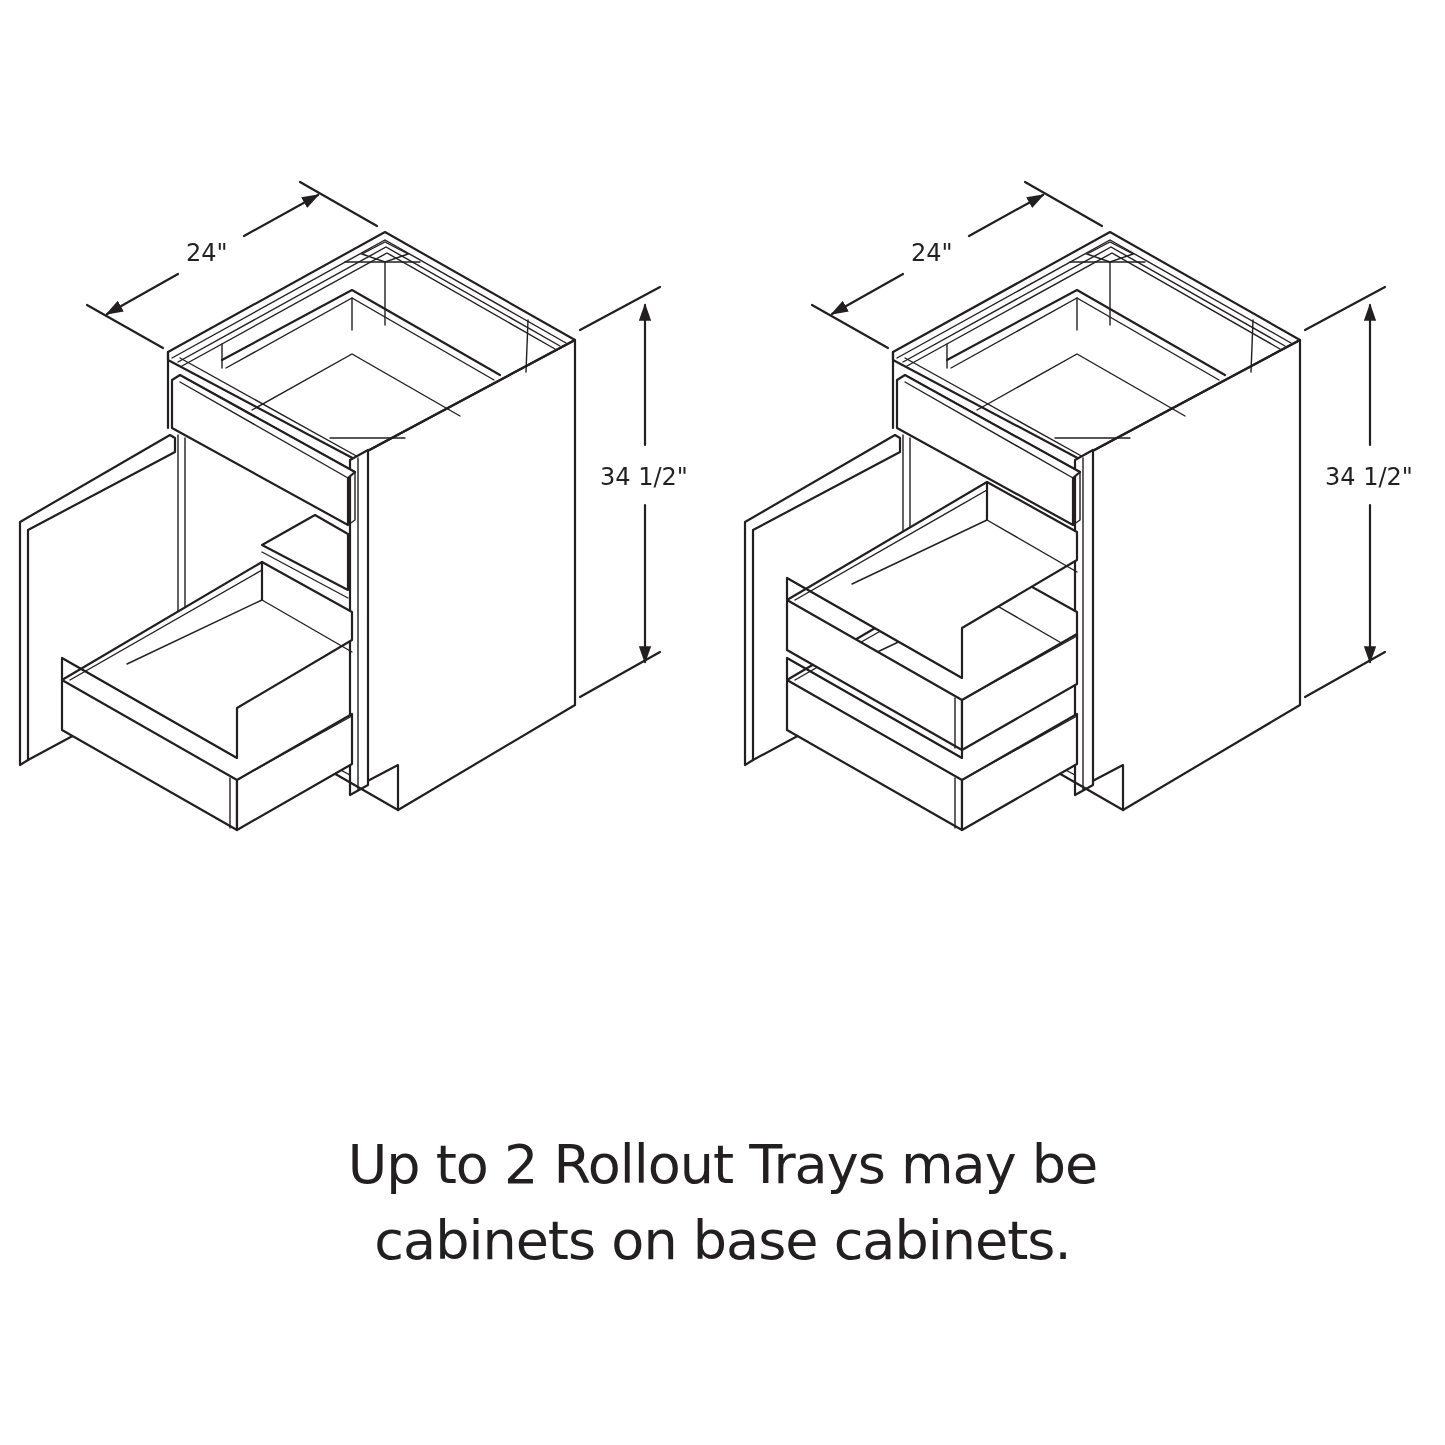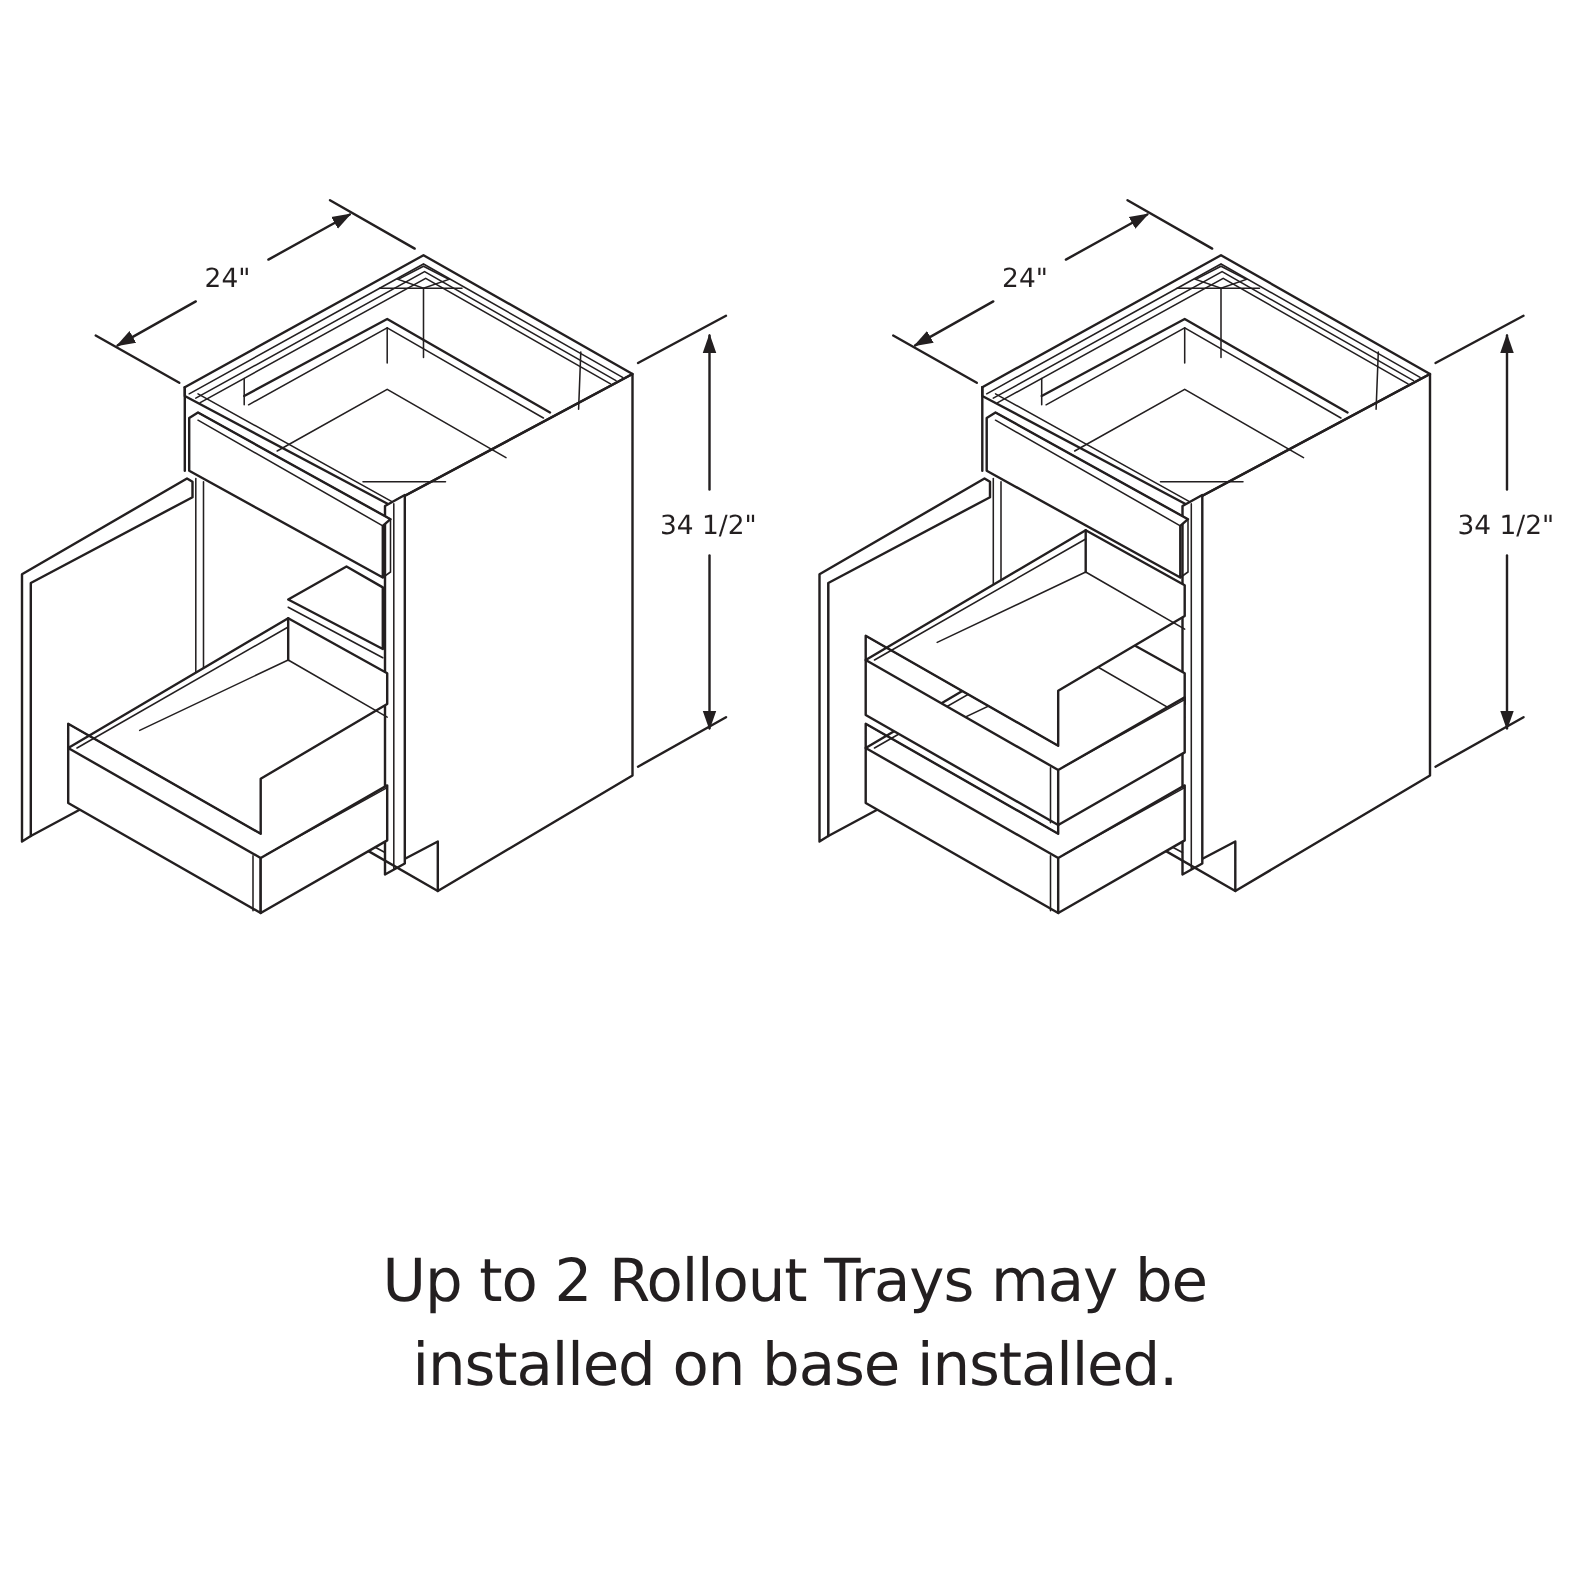--- a/index.html
+++ b/index.html
@@ -104,13 +104,13 @@
   <g transform="translate(725,0)">
     <use href="#cab-body"></use>
     <use href="#tray" transform="translate(62,680)"></use>
     <use href="#tray" transform="translate(62,600)"></use>
     <text class="dimtext" x="186" y="261">24"</text>
     <text class="dimtext" x="600" y="485">34 1/2"</text>
   </g>
 </svg>
 
 <div class="caption l1">Up to 2 Rollout Trays may be</div>
-<div class="caption l2">installed on base installed.</div>
+<div class="caption l2">cabinets on base cabinets.</div>
 
 </body></html>

